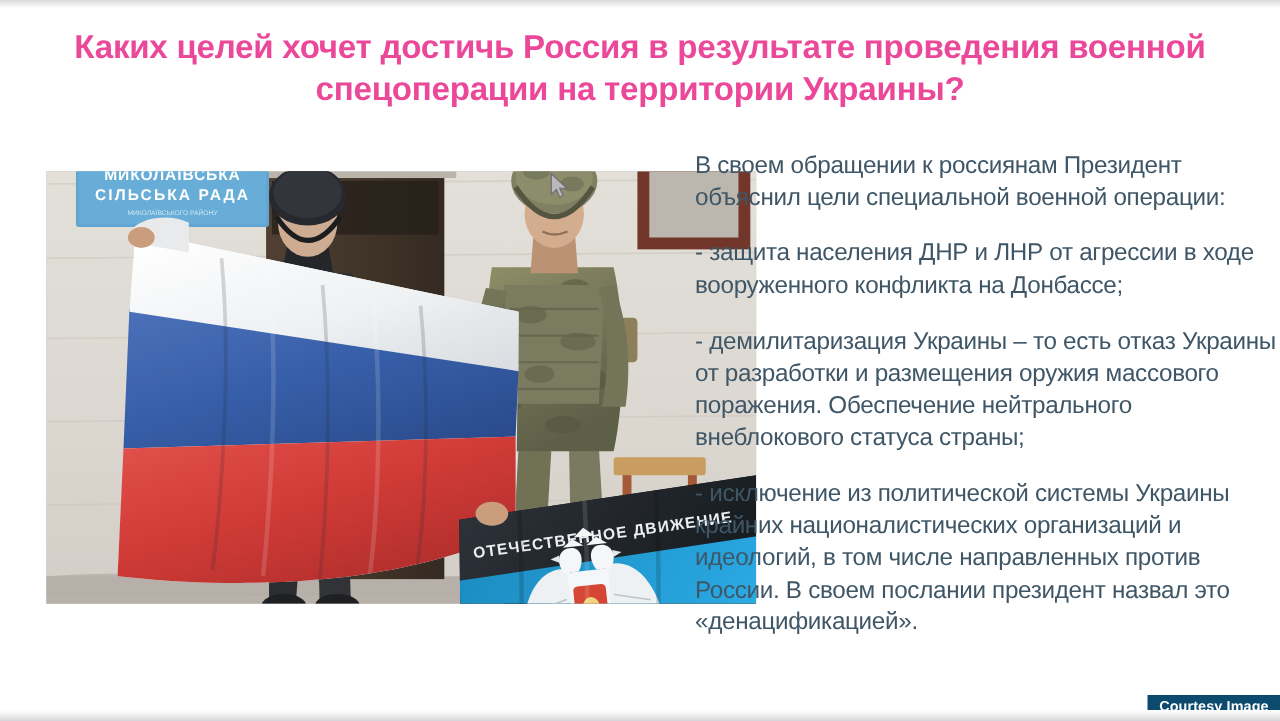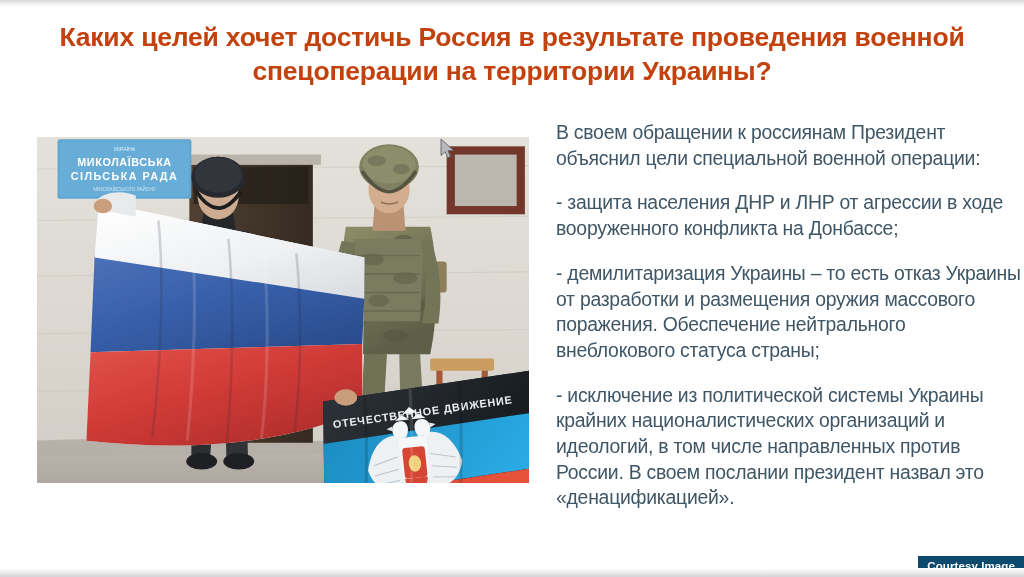--- a/index.html
+++ b/index.html
@@ -25,21 +25,21 @@
   .edge-band-bottom {
     position: absolute; left: 0; bottom: 0; width: 1024px; height: 9px;
     background: linear-gradient(to top, #d4d4d6 0%, #e8e8ea 40%, #f9f9fa 80%, #ffffff 100%);
   }
 
   
   .title {
     position: absolute;
     left: 50px; top: 20px; width: 924px;
     text-align: center;
-    color: #c2410c;
+    color: #ec4899;
     font-size: 26.5px;
     font-weight: 700;
     line-height: 1.30;
     letter-spacing: -0.2px;
   }
 
   
   .copy {
     position: absolute;
     left: 556px; top: 120px; width: 470px;
@@ -50,21 +50,21 @@
     line-height: 1.325;
     letter-spacing: -0.25px;
     margin-bottom: 19px;
     white-space: pre-line;
   }
   .copy p:last-child { margin-bottom: 0; }
 
   
   .photo {
     position: absolute;
-    left: 37px; top: 137px; width: 492px; height: 346px;
+    left: 37px; top: 137px; width: 568px; height: 346px;
     overflow: hidden;
     background: #cdc8c2;
   }
   .photo svg { display: block; width: 100%; height: 100%; }
 
   
   .courtesy {
     position: absolute;
     right: 0px; top: 556px;
     background: #0c4a6e;

